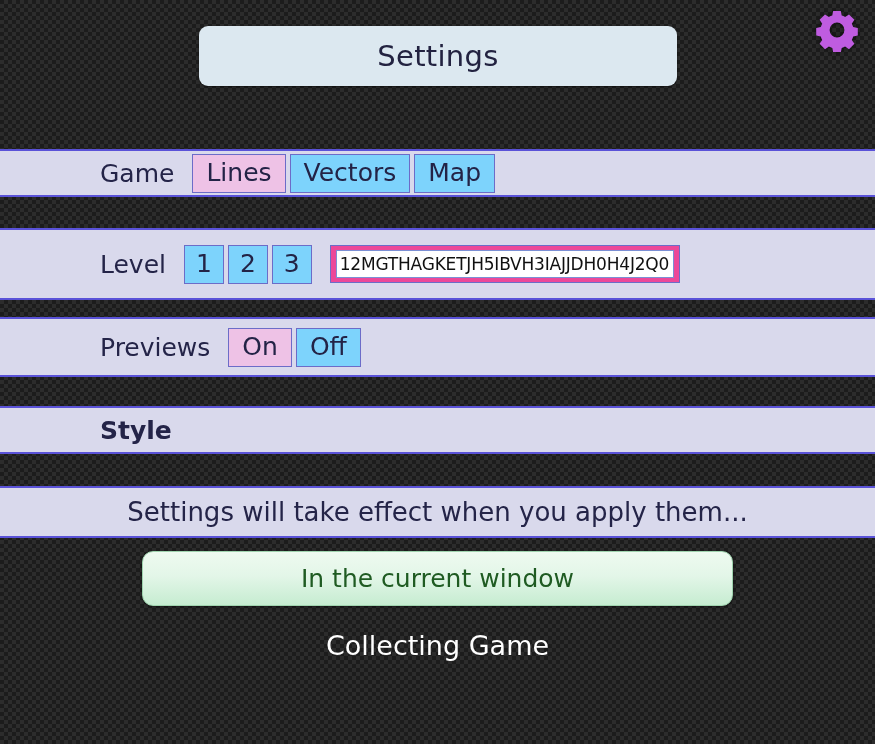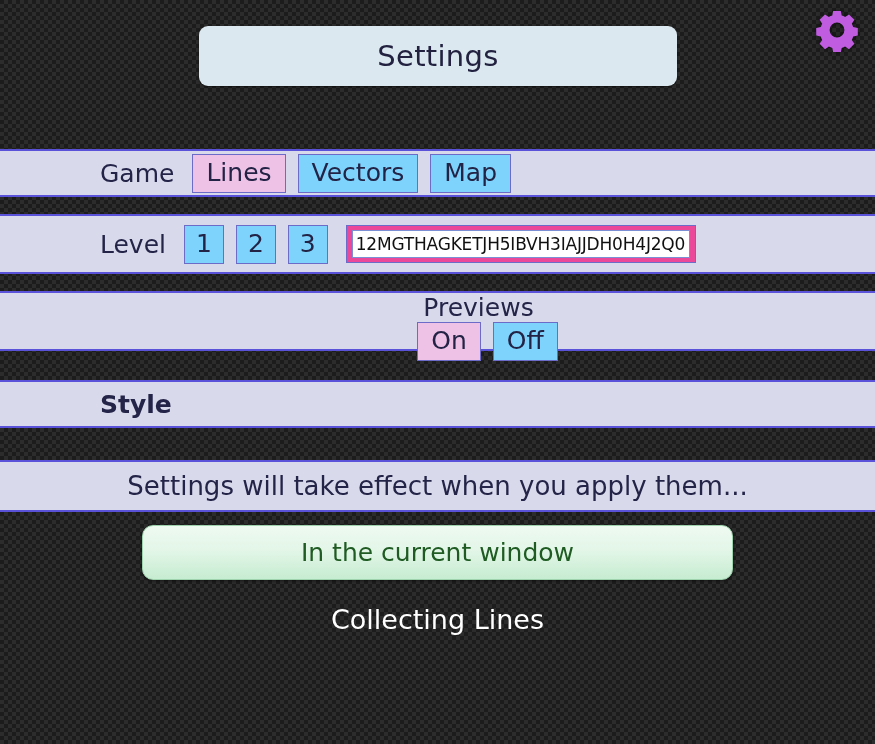--- a/index.html
+++ b/index.html
@@ -60,38 +60,38 @@
   .band {
     background: #d9d9ec;
     border-top: 2px solid #5a52d8;
     border-bottom: 2px solid #5a52d8;
     display: flex;
     align-items: center;
     padding-left: 100px;
     box-sizing: border-box;
   }
   .band.row-game     { height: 48px; margin-top: 37px; }
-  .band.row-level    { height: 60px; margin-top: 17px; }
-  .band.row-previews { height: 60px; margin-top: 17px; flex-direction: column; }
+  .band.row-level    { height: 72px; margin-top: 31px; }
+  .band.row-previews { height: 60px; margin-top: 17px; }
   .band.row-style    { height: 48px; margin-top: 29px; font-weight: bold; }
   .band.row-message  {
     height: 52px;
     margin-top: 32px;
     padding-left: 0;
     justify-content: center;
   }
 
   .row-label {
     font-size: 25px;
     color: #242448;
     margin-right: 18px;
     white-space: nowrap;
   }
 
-  .opt-group { display: flex; align-items: center; gap: 12px; }
+  .opt-group { display: flex; align-items: center; gap: 4px; }
 
   .opt-btn {
     font-size: 25px;
     color: #232346;
     background: #7dd3fc;
     border: 1px solid #6c6cc8;
     padding: 3px 13px 5px 13px;
     line-height: 1.16;
     cursor: pointer;
     user-select: none;
@@ -212,13 +212,13 @@
 </div>
 
 <div class="band row-message">
   <span class="message-text">Settings will take effect when you apply them...</span>
 </div>
 
 <div class="actions">
   <div class="action-btn">In the current window</div>
 </div>
 
-<div class="footer-text">Collecting Lines</div>
+<div class="footer-text">Collecting Game</div>
 
 </body></html>

